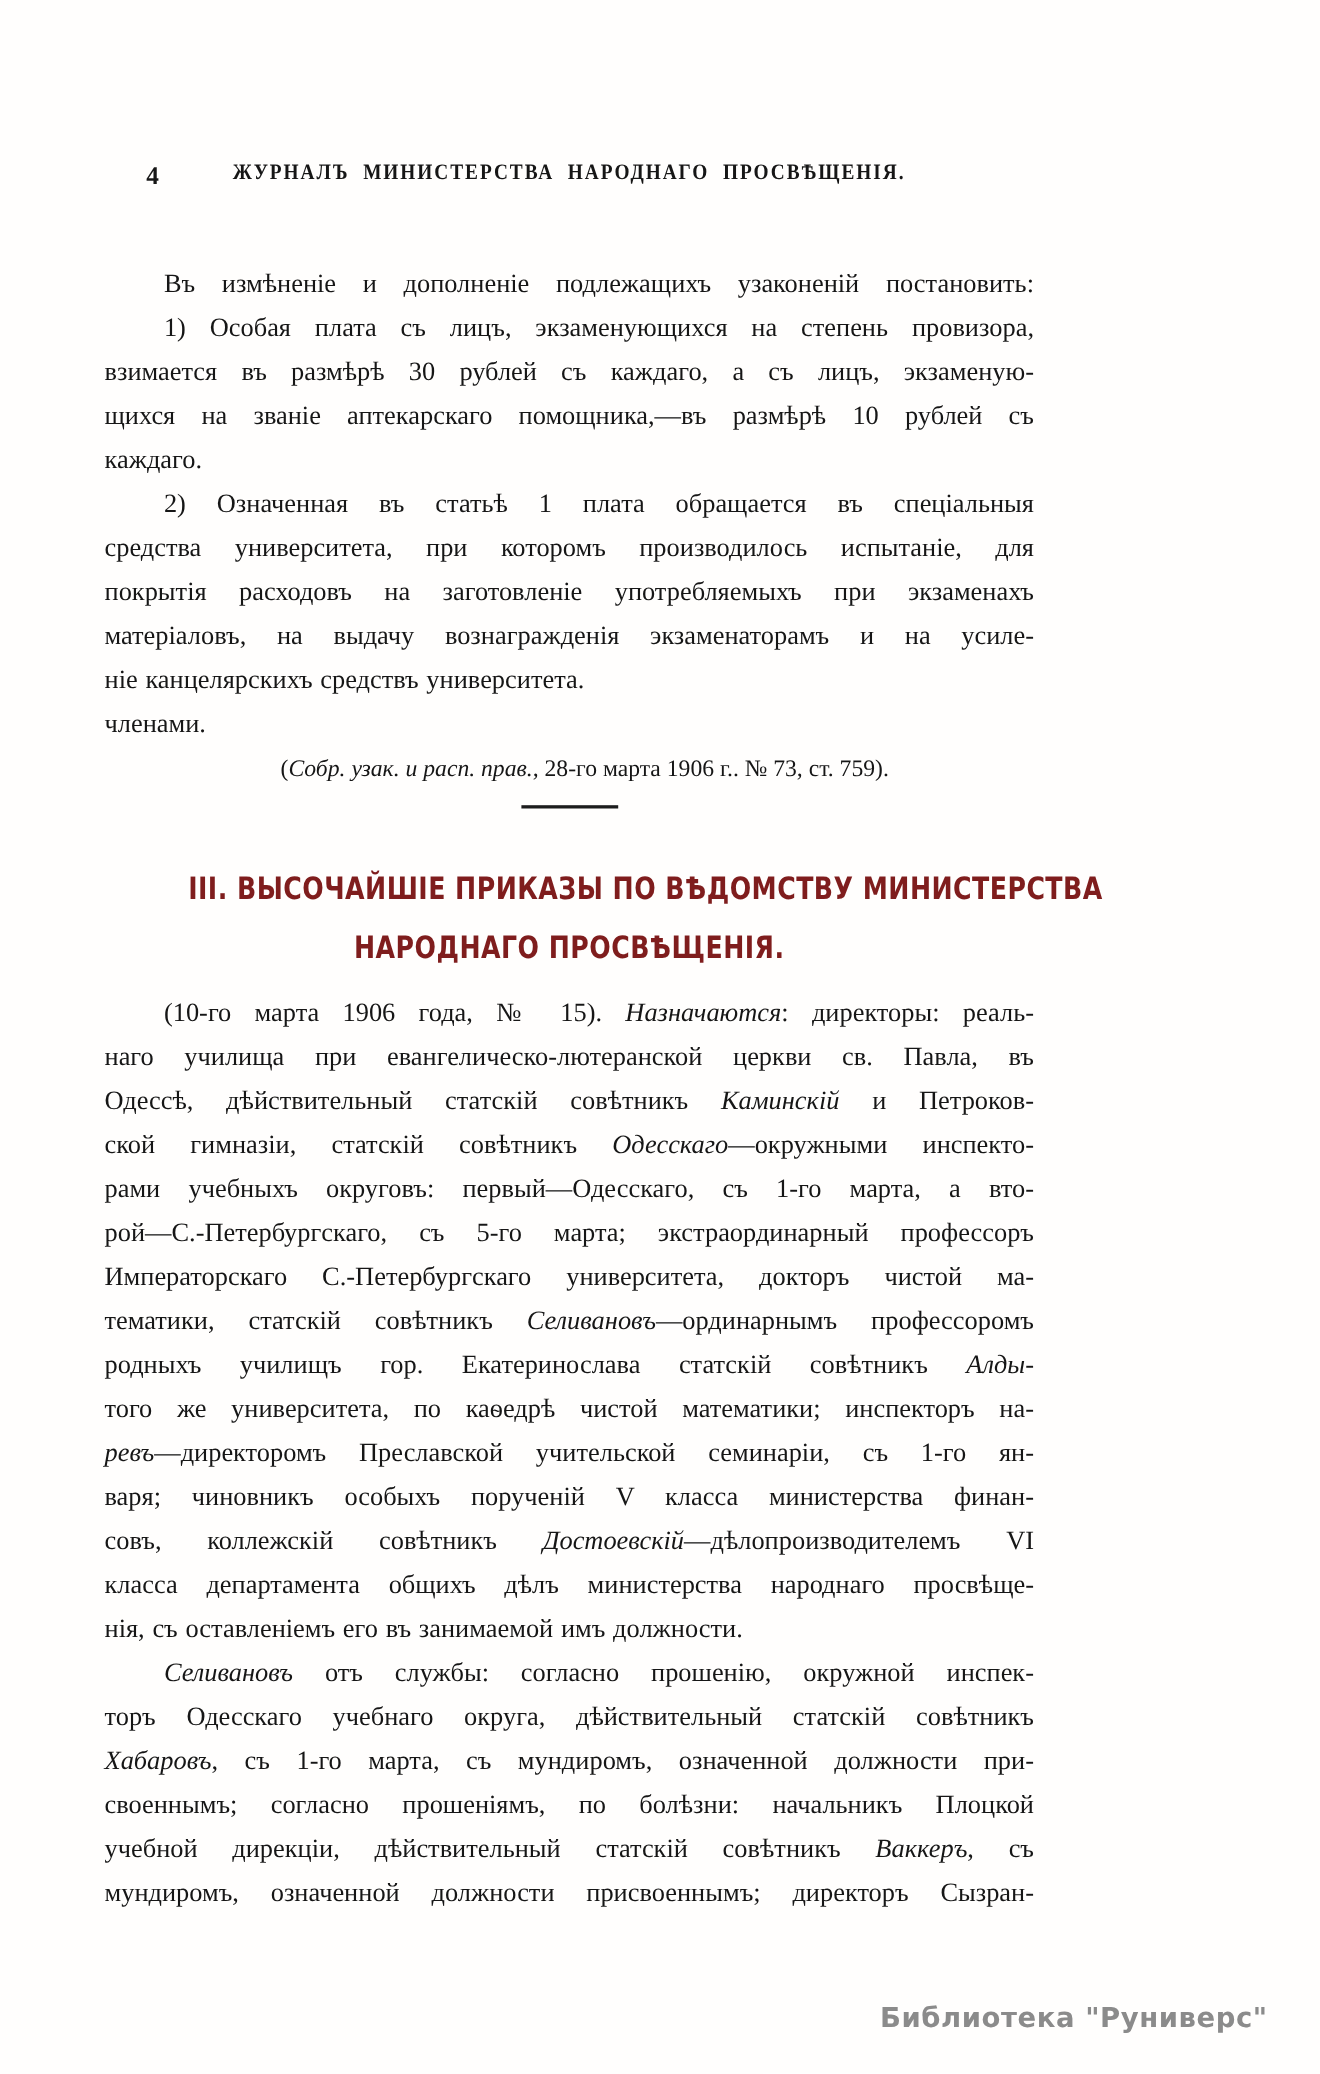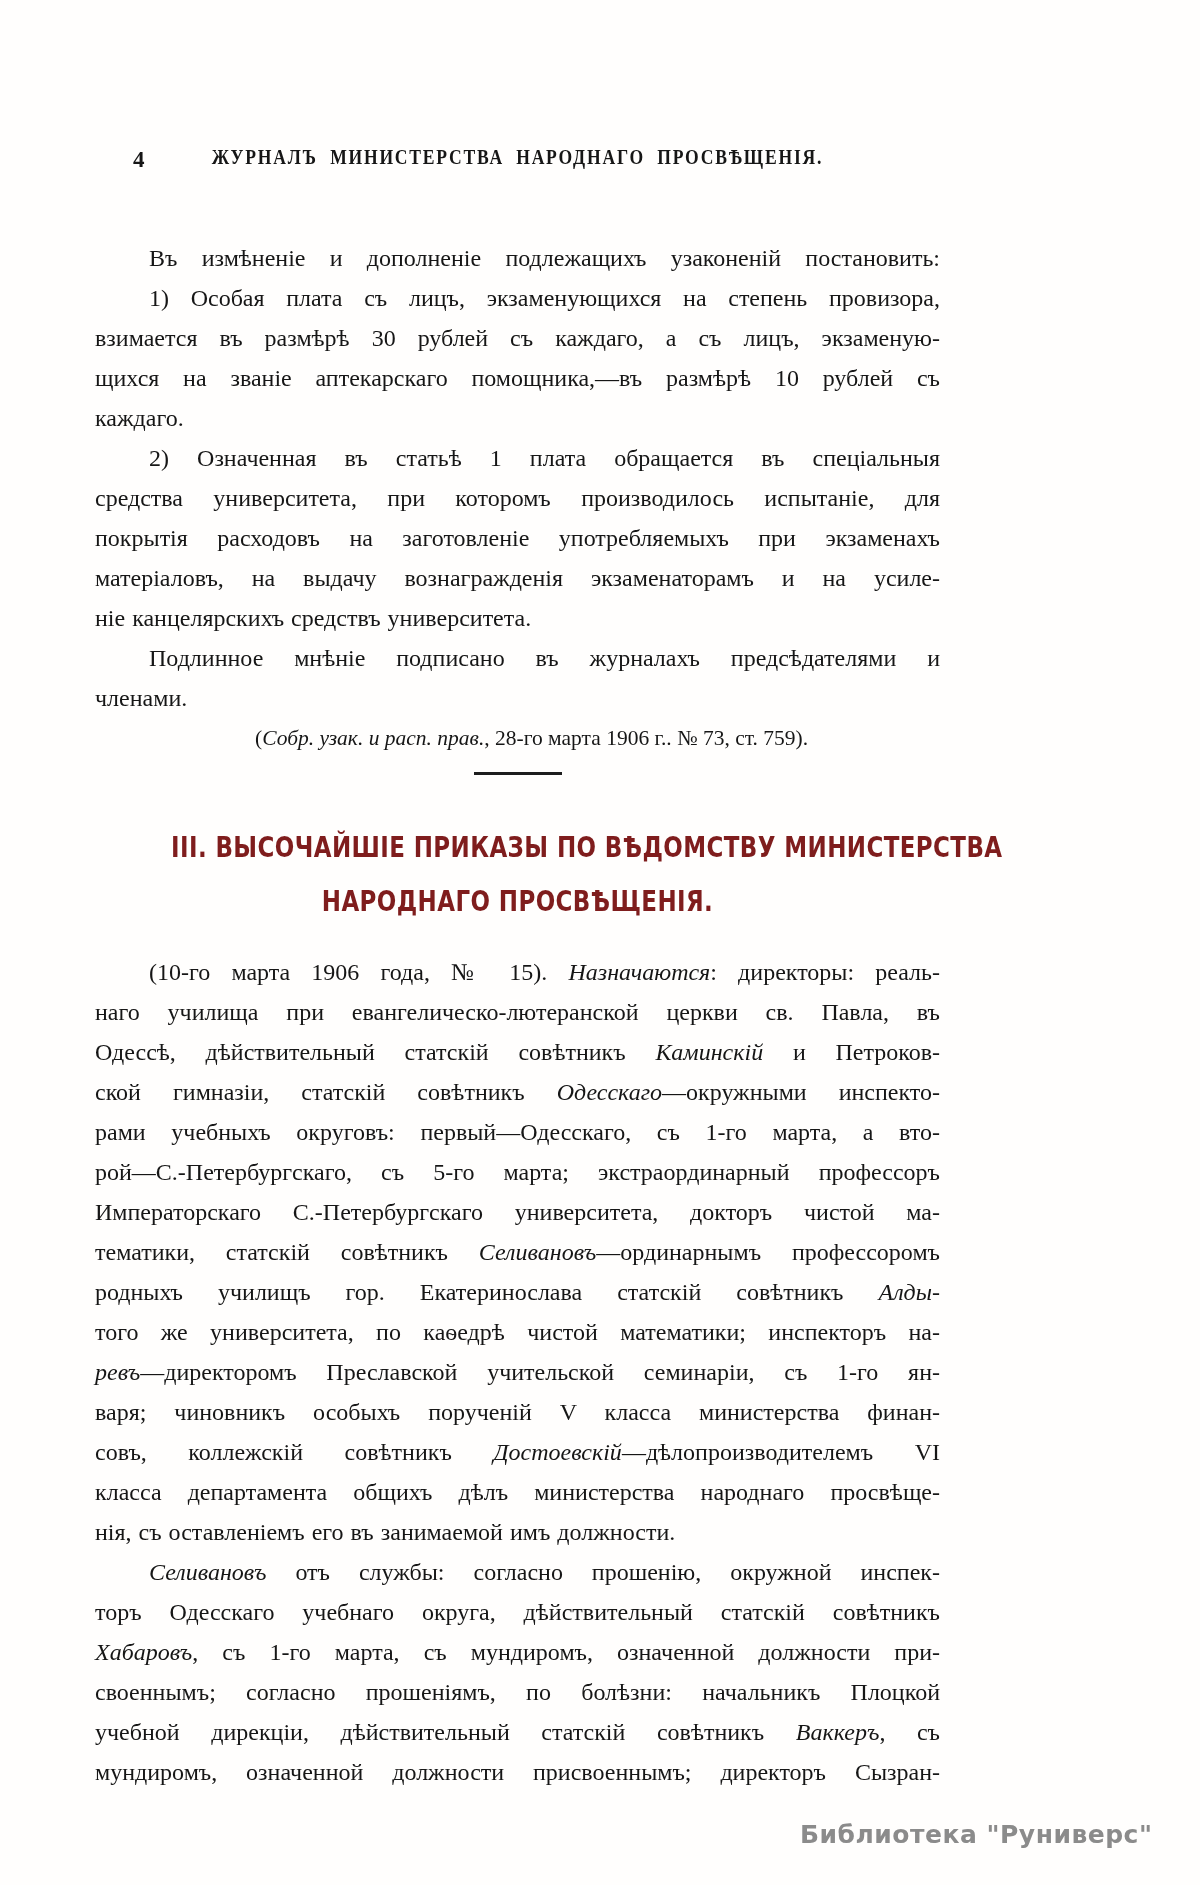--- a/index.html
+++ b/index.html
@@ -72,21 +72,21 @@
     line-height: 54px;
     color: #7f1d1d;
   }
   .section-heading .hl {
     display: block;
     transform: scaleX(0.82);
     transform-origin: 50% 50%;
     letter-spacing: 0.5px;
     white-space: nowrap;
   }
-  #orders { margin-top: 23px; }
+  #orders { margin-top: 12px; }
   .watermark {
     position: absolute;
     left: 800px;
     top: 1820px;
     font-family: "DejaVu Sans", "Liberation Sans", sans-serif;
     font-size: 25px;
     font-weight: bold;
     color: #8b8b8b;
     letter-spacing: 0.5px;
   }
@@ -113,21 +113,20 @@
           <div class="line"><span>каждаго.</span></div>
         </div>
         <div class="para indent">
           <div class="line just first"><span>2) Означенная въ статьѣ 1 плата обращается въ спеціальныя</span></div>
           <div class="line just"><span>средства университета, при которомъ производилось испытаніе, для</span></div>
           <div class="line just"><span>покрытія расходовъ на заготовленіе употребляемыхъ при экзаменахъ</span></div>
           <div class="line just"><span>матеріаловъ, на выдачу вознагражденія экзаменаторамъ и на усиле-</span></div>
           <div class="line"><span>ніе канцелярскихъ средствъ университета.</span></div>
         </div>
         <div class="para indent">
-          <div class="line just first"><span>Подлинное мнѣніе подписано въ журналахъ предсѣдателями и</span></div>
           <div class="line"><span>членами.</span></div>
         </div>
       </div>
 
     <div class="citation" id="citation"><span>(</span><span class="it">Собр. узак. и расп. прав.</span><span>, 28-го марта 1906 г.. № 73, ст. 759).</span></div>
 
     <div class="divider"></div>
 
     <h2 class="section-heading">
       <span class="hl">III. ВЫСОЧАЙШІЕ ПРИКАЗЫ ПО ВѢДОМСТВУ МИНИСТЕРСТВА</span>

